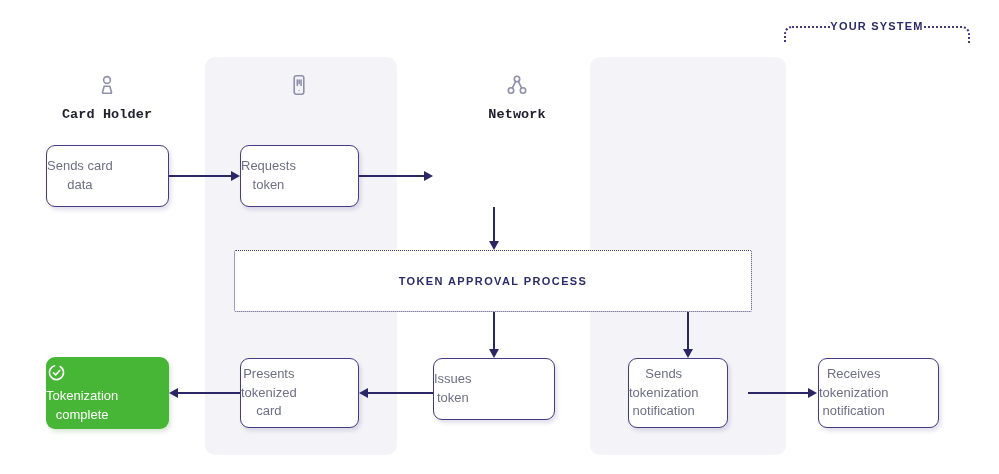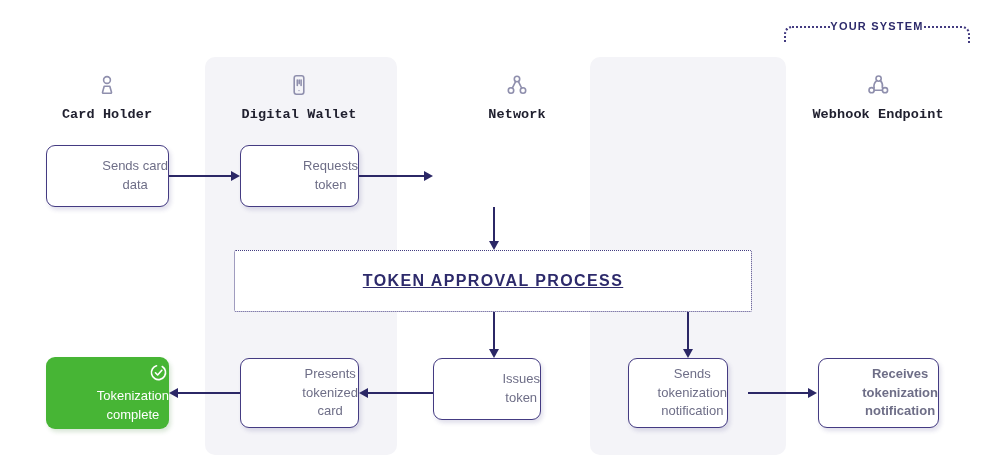--- a/index.html
+++ b/index.html
@@ -23,30 +23,30 @@
 
   
   .col-header{position:absolute;top:70px;width:170px;text-align:center;z-index:2;font-family:Liberation Mono, monospace;}
   .col-icon{height:30px;display:flex;align-items:center;justify-content:center;}
   .col-icon svg{stroke:#8f8fad;fill:none;stroke-width:1.6;stroke-linecap:round;stroke-linejoin:round;}
   .col-label{margin-top:7px;font-size:13.5px;font-weight:bold;color:#20202f;letter-spacing:.1px;}
 
   
   .node{position:absolute;box-sizing:border-box;background:#ffffff;
     border:1.5px solid #443b82;border-radius:9px;display:flex;flex-direction:column;
-    align-items:flex-end;justify-content:center;text-align:center;z-index:2;
+    align-items:flex-start;justify-content:center;text-align:center;z-index:2;
     box-shadow:2px 3px 4px rgba(64,58,130,0.16);}
   .node .txt{font-size:13px;line-height:1.45;color:#6e6e87;white-space:pre-line;}
   .node-green{background:#47b535;border:none;box-shadow:2px 3px 4px rgba(50,120,40,0.18);}
   .node-green .txt{color:#ffffff;}
   .node-green .chk{margin-bottom:4px;line-height:0;}
   .dotted-box{position:absolute;box-sizing:border-box;background:#ffffff;
     border:1.5px dotted #433b80;border-radius:2px;display:flex;align-items:center;
     justify-content:center;z-index:1;}
-  .dotted-box .txt{font-size:16px;font-weight:bold;letter-spacing:1.4px;color:#2d2a6b;text-decoration:underline;}
+  .dotted-box .txt{font-size:11px;font-weight:bold;letter-spacing:1.4px;color:#2d2a6b;}
 
   
   .aline-h{position:absolute;height:2px;background:#2b2766;z-index:2;}
   .aline-v{position:absolute;width:2px;background:#2b2766;z-index:2;}
   .ahead{position:absolute;width:0;height:0;z-index:2;}
   .ahead-right{border-top:5px solid transparent;border-bottom:5px solid transparent;border-left:9px solid #2b2766;}
   .ahead-left{border-top:5px solid transparent;border-bottom:5px solid transparent;border-right:9px solid #2b2766;}
   .ahead-down{border-left:5px solid transparent;border-right:5px solid transparent;border-top:9px solid #2b2766;}
 </style>
 </head>
@@ -74,55 +74,41 @@
   </div>
 
   <div class="col-header" style="left:208px;">
     <div class="col-icon">
       <svg width="26" height="26" viewBox="0 0 26 26">
         <rect x="8.2" y="3.8" width="9.6" height="18.4" rx="2.2"></rect>
         <path d="M11.3 8 v5.4 M13.2 8 v3.6 M15.1 8 v5.4"></path>
         <circle cx="13" cy="18.6" r="0.7" fill="#8f8fad" stroke="none"></circle>
       </svg>
     </div>
-    <div class="col-label">Digital Wallet</div>
   </div>
 
   <div class="col-header" style="left:426px;">
     <div class="col-icon">
       <svg width="26" height="26" viewBox="0 0 26 26">
         <circle cx="13" cy="7" r="2.7"></circle>
         <circle cx="7" cy="18.5" r="2.7"></circle>
         <circle cx="19" cy="18.5" r="2.7"></circle>
         <path d="M11.7 9.4 L8.3 16.1 M14.3 9.4 L17.7 16.1"></path>
       </svg>
     </div>
     <div class="col-label">Network</div>
   </div>
 
 
-  <div class="col-header" style="left:787px;">
-    <div class="col-icon">
-      <svg width="26" height="26" viewBox="0 0 26 26">
-        <circle cx="13.6" cy="6.6" r="2.6"></circle>
-        <circle cx="6.6" cy="18.2" r="2.6"></circle>
-        <circle cx="20" cy="18.2" r="2.6"></circle>
-        <path d="M11.7 8.6 C9.4 10.6 8.6 13.6 9.2 15.9"></path>
-        <path d="M9.2 18.2 L17.4 18.2"></path>
-        <path d="M15.5 8.6 C17.3 10.6 17.9 13.2 17.3 15.6"></path>
-      </svg>
-    </div>
-    <div class="col-label">Webhook Endpoint</div>
-  </div>
 
   <div class="node" style="left:40px;top:145px;width:123px;height:62px;">
     <div class="txt">Sends card
 data</div>
   </div>
-  <div class="node" style="left:234px;top:145px;width:119px;height:62px;padding-left:43px;">
+  <div class="node" style="left:234px;top:145px;width:119px;height:62px;">
     <div class="txt">Requests
 token</div>
   </div>
 
   <div class="dotted-box" style="left:228px;top:250px;width:518px;height:62px;">
     <div class="txt">TOKEN APPROVAL PROCESS</div>
   </div>
 
   <div class="node node-green" style="left:40px;top:357px;width:123px;height:72px;">
     <div class="chk">
@@ -132,30 +118,30 @@
       </svg>
     </div>
     <div class="txt">Tokenization
 complete</div>
   </div>
   <div class="node" style="left:234px;top:358px;width:119px;height:70px;">
     <div class="txt">Presents
 tokenized
 card</div>
   </div>
-  <div class="node" style="left:427px;top:358px;width:108px;height:62px;">
+  <div class="node" style="left:427px;top:358px;width:122px;height:62px;">
     <div class="txt">Issues
 token</div>
   </div>
   <div class="node" style="left:622px;top:358px;width:100px;height:70px;">
     <div class="txt">Sends
 tokenization
 notification</div>
   </div>
-  <div class="node" style="left:812px;top:358px;width:121px;height:70px;font-weight:bold;">
+  <div class="node" style="left:812px;top:358px;width:121px;height:70px;">
     <div class="txt">Receives
 tokenization
 notification</div>
   </div>
 
   <div class="aline-h" style="left:163px;top:175px;width:63px;"></div>
   <div class="ahead ahead-right" style="left:225px;top:171px;"></div>
 
   <div class="aline-h" style="left:353px;top:175px;width:66px;"></div>
   <div class="ahead ahead-right" style="left:418px;top:171px;"></div>

